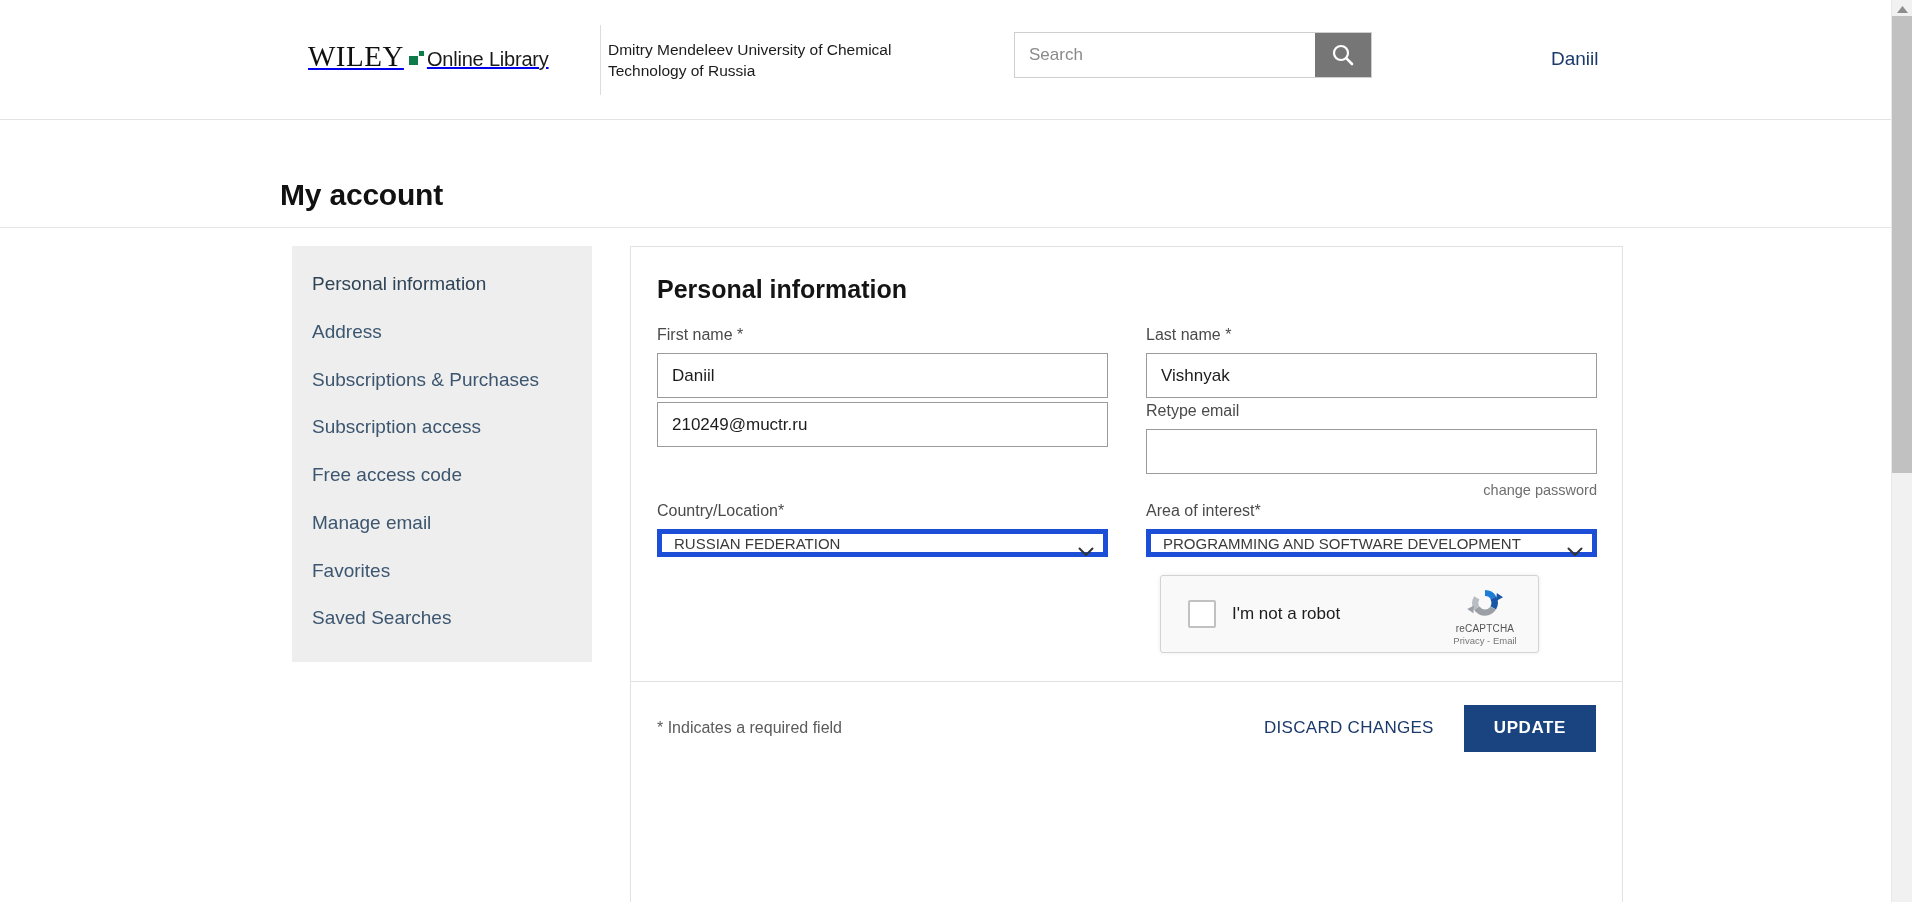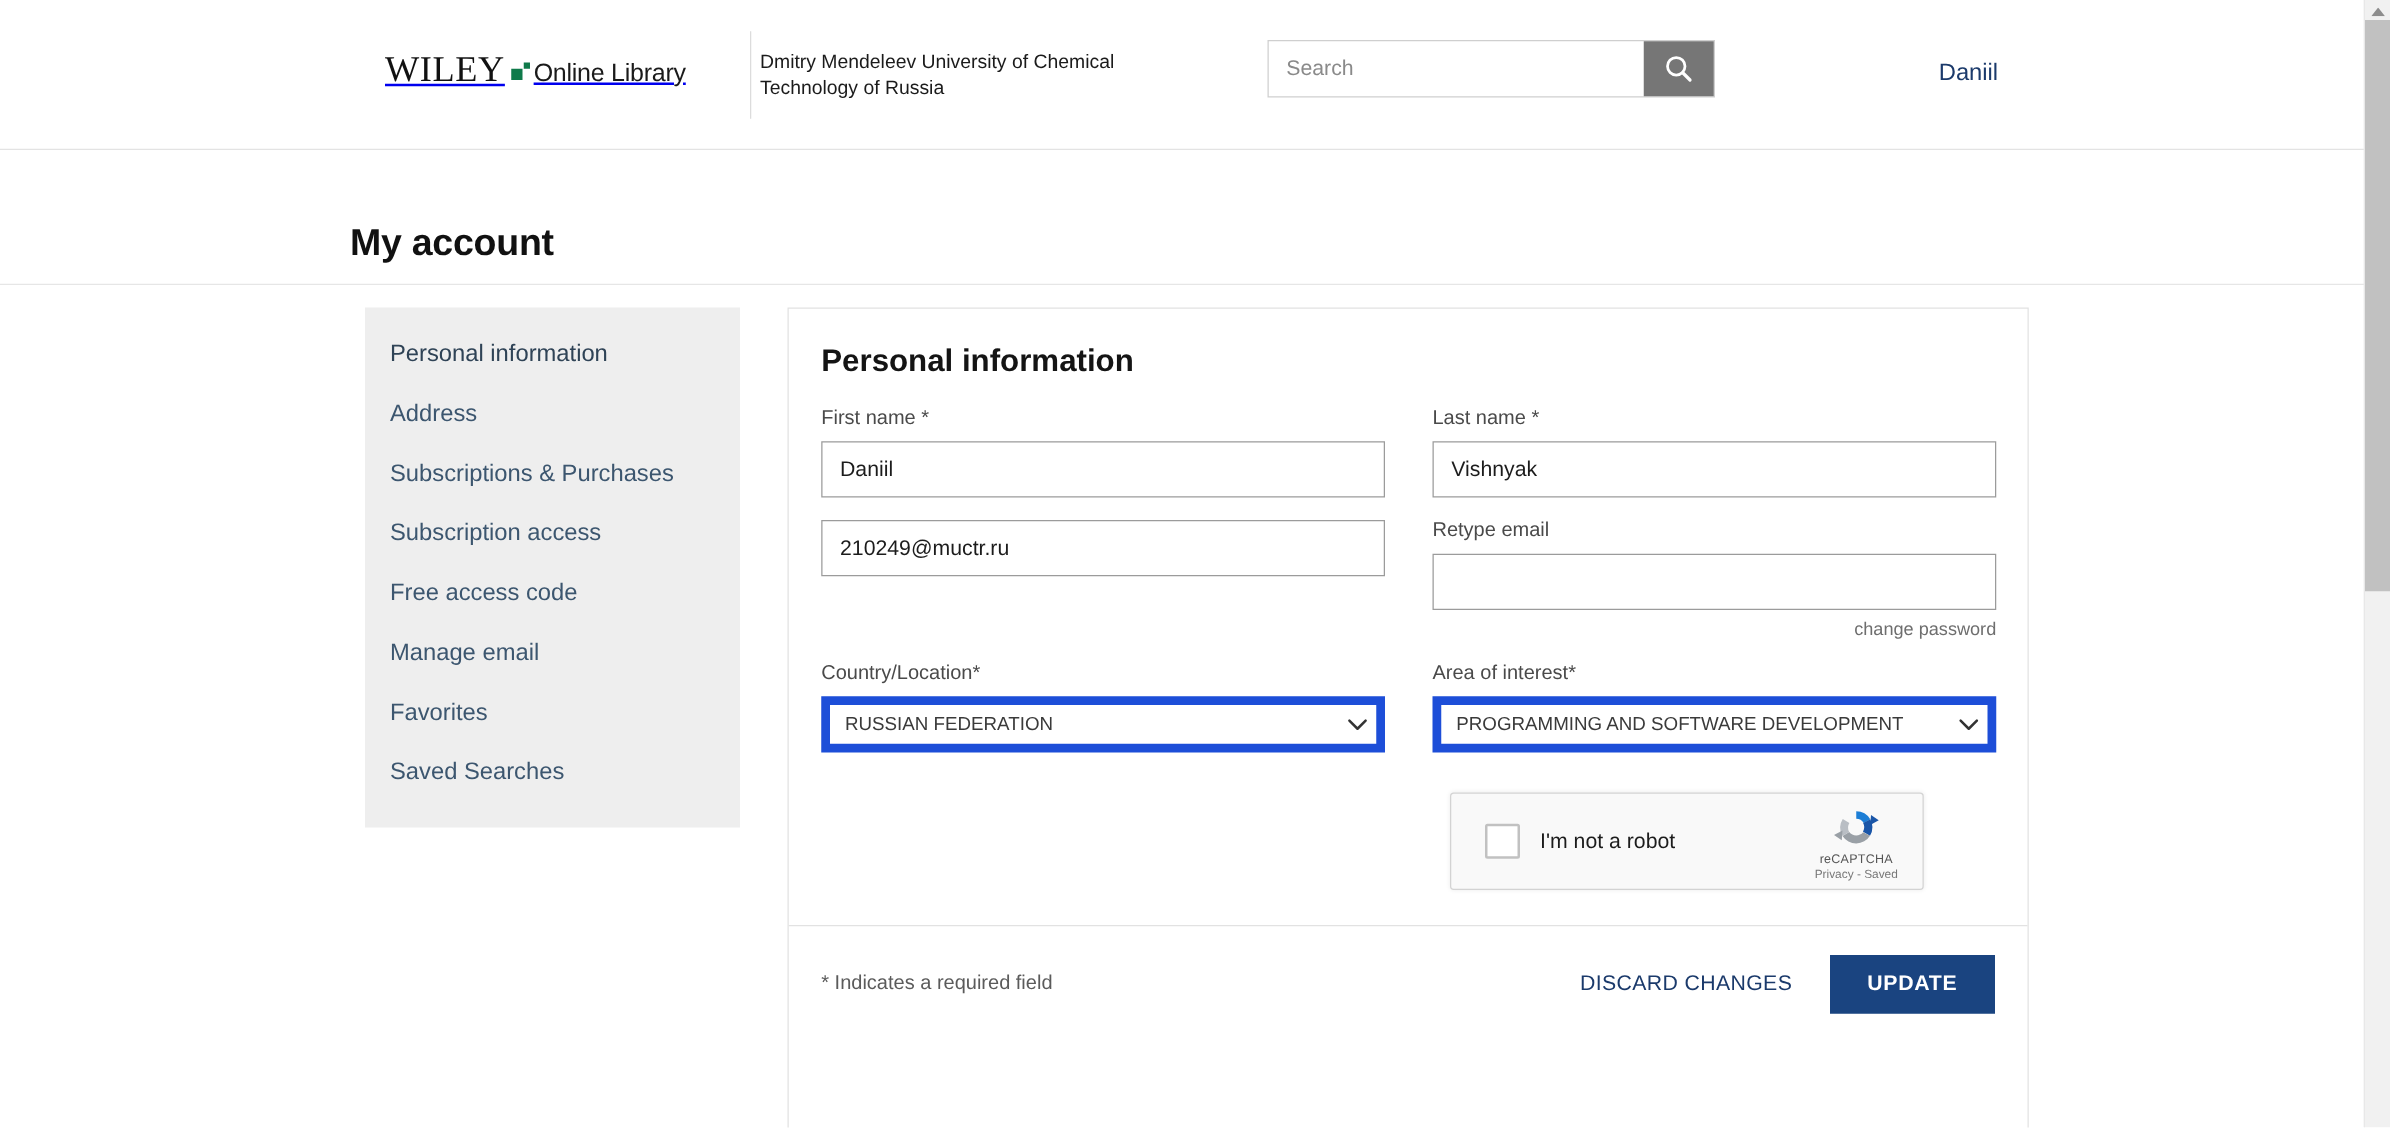--- a/index.html
+++ b/index.html
@@ -184,21 +184,21 @@
     color: #141414;
     margin: 0 0 22px 0;
   }
 
   .form-grid {
     display: grid;
     grid-template-columns: 451px 451px;
     column-gap: 38px;
     row-gap: 0;
   }
-  .field { margin-bottom: 18px; position: relative; }
+  .field { margin-bottom: 4px; position: relative; }
   .field-label {
     display: block;
     font-size: 16px;
     color: #4a4a4a;
     margin-bottom: 9px;
   }
   .text-input {
     width: 100%;
     height: 45px;
     border: 1px solid #9b9b9b;
@@ -215,22 +215,22 @@
     font-size: 14.5px;
     color: #6e6e6e;
     margin-top: 8px;
     text-decoration: none;
     cursor: pointer;
   }
 
   .select-wrap { position: relative; }
   .select-input {
     width: 100%;
-    height: 45px;
-    border: 7px solid #1d4ed8;
+    height: 28px;
+    border: 5px solid #1d4ed8;
     padding: 0 36px 0 12px;
     font-size: 15px;
     color: #3a3a3a;
     background: #ffffff;
     display: flex;
     align-items: center;
     cursor: pointer;
     white-space: nowrap;
     overflow: hidden;
   }
@@ -493,21 +493,21 @@
                   <path d="M30 25.5 A13 13 0 0 1 8 25.8 l5.4-3.2 a7 7 0 0 0 11.1 0.1 z" fill="#9aa0a6"></path>
                   <path d="M8 25.8 A13 13 0 0 1 8.2 12.2 l5.3 3.2 a7 7 0 0 0 -0.1 7.2 z" fill="#b9bec4"></path>
                   <polygon points="30.8,9 37,13.2 30.2,17" fill="#1a56a8"></polygon>
                   <polygon points="7.4,29.2 1.2,25 8,21.4" fill="#9aa0a6"></polygon>
                 </svg>
               </div>
               <div class="rc-name">reCAPTCHA</div>
               <div class="rc-legal">
                 <span>Privacy</span>
                 <span>-</span>
-                <span>Saved</span>
+                <span>Email</span>
               </div>
             </div>
           </div>
         </div>
       </div>
 
       <div class="card-divider"></div>
 
       <div class="card-footer">
         <div class="required-note">* Indicates a required field</div>

